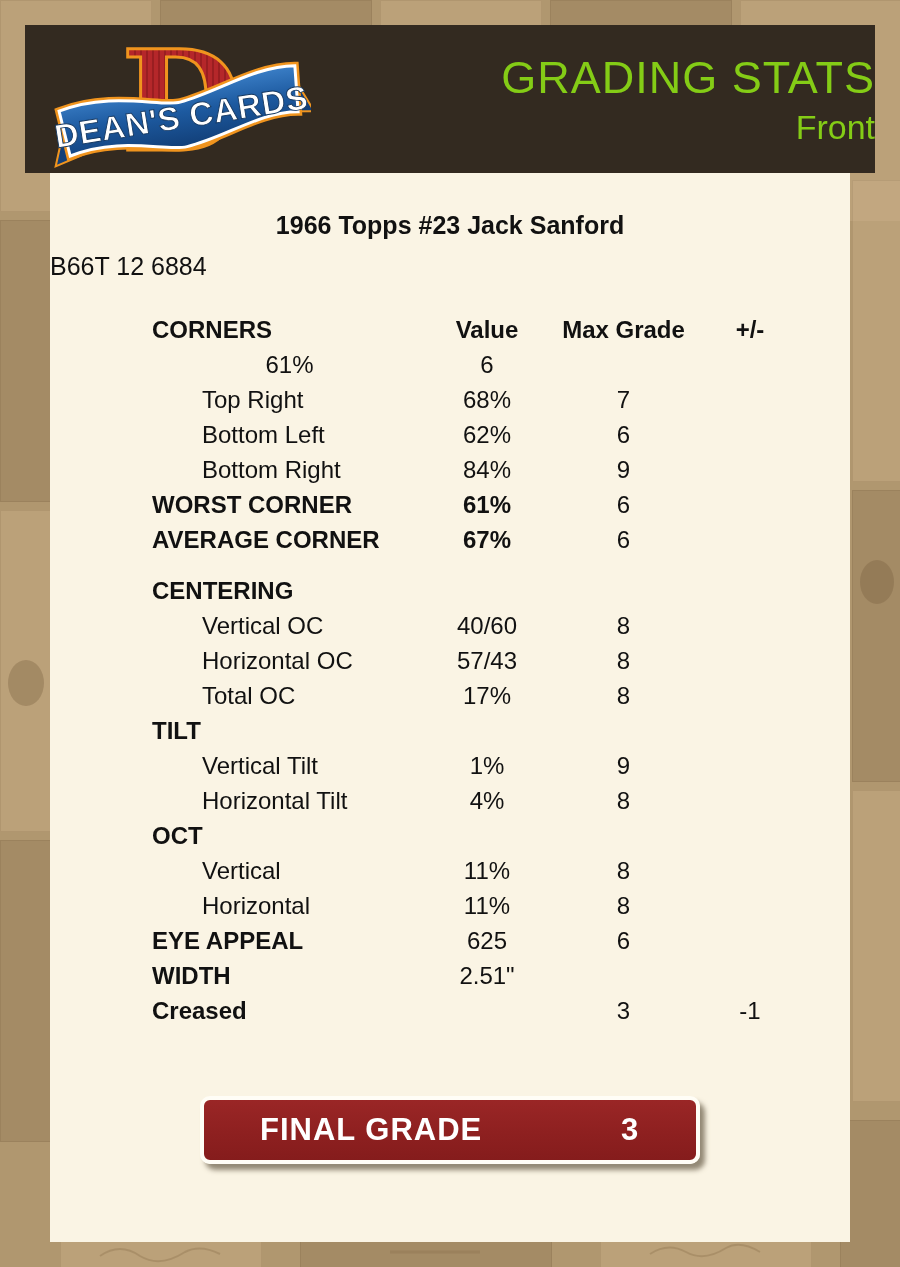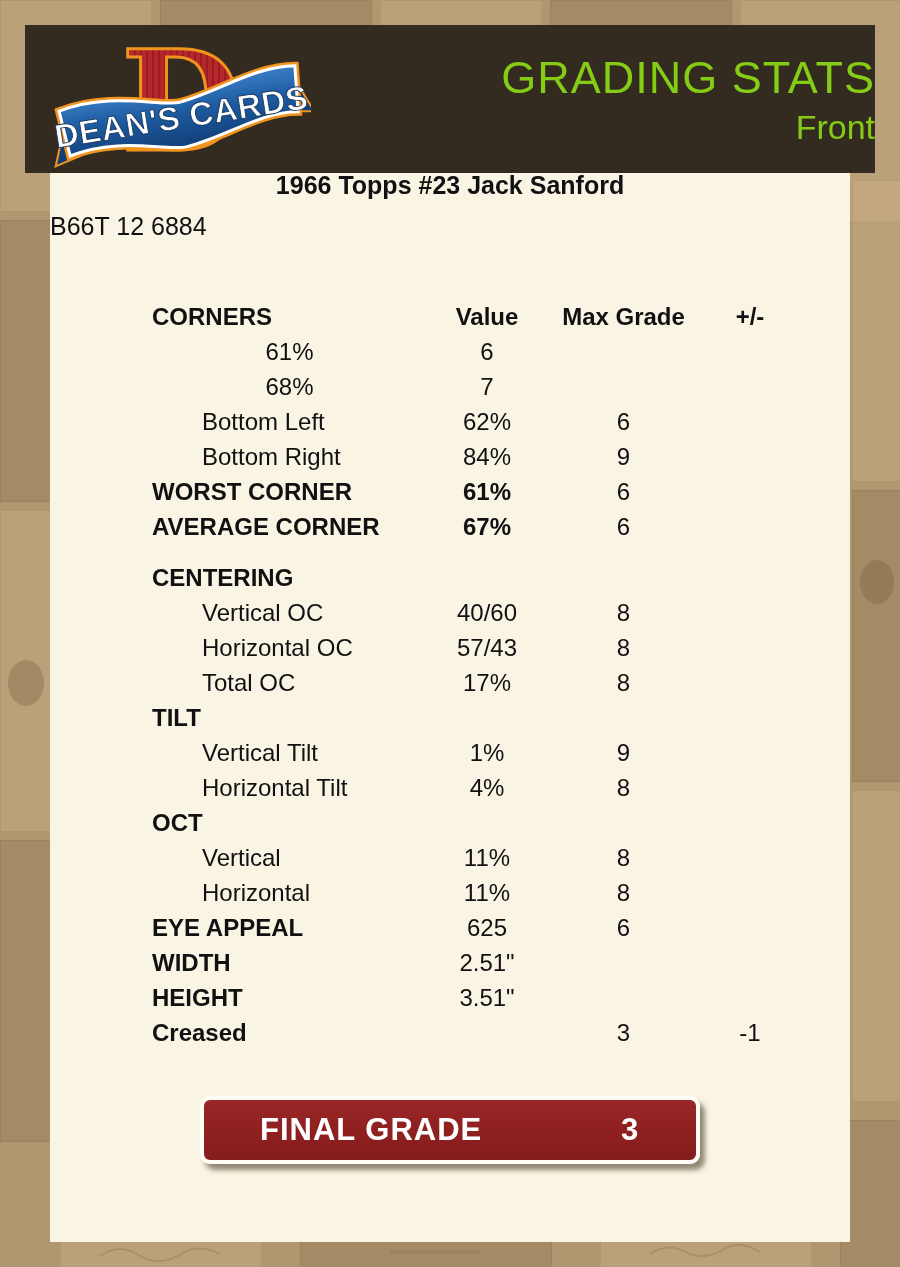--- a/index.html
+++ b/index.html
@@ -36,25 +36,25 @@
     text-align:right;color:#84cc16;
   }
   .header-title{font-size:45px;letter-spacing:1px;margin-top:30px;line-height:1;}
   .header-sub{font-size:34px;margin-top:10px;line-height:1;}
 
   
   .panel{
     position:absolute;left:50px;top:173px;width:800px;height:1069px;
     background:var(--panel-bg);z-index:1;
   }
-  .card-title{text-align:center;font-size:25px;font-weight:bold;line-height:1;}
+  .card-title{text-align:center;margin-top:40px;font-size:25px;font-weight:bold;line-height:1;}
   .card-serial{margin-top:16px;font-size:25px;line-height:1;}
 
   
-  .stats-table{position:absolute;left:102px;top:126px;width:648px;}
+  .stats-table{position:absolute;left:102px;top:139px;width:648px;}
   .trow{
     display:grid;grid-template-columns:275px 120px 153px 100px;
     height:35px;align-items:center;font-size:24px;
   }
   .trow .c-value,.trow .c-max,.trow .c-pm{text-align:center;}
   .c-label.ind{padding-left:50px;}
   .b{font-weight:bold;}
   .header-row{font-weight:bold;}
   .gap-before{margin-top:16px;}
 
@@ -137,20 +137,21 @@
     <div class="c-value">Value</div>
     <div class="c-max">Max Grade</div>
     <div class="c-pm">+/-</div>
   </div>
       <div class="trow">
     <div class="c-value">61%</div>
     <div class="c-max">6</div>
     <div class="c-pm"></div>
   </div>
       <div class="trow">
+    <div class="c-label ind">Top Right</div>
     <div class="c-value">68%</div>
     <div class="c-max">7</div>
     <div class="c-pm"></div>
   </div>
       <div class="trow">
     <div class="c-label ind">Bottom Left</div>
     <div class="c-value">62%</div>
     <div class="c-max">6</div>
     <div class="c-pm"></div>
   </div>
@@ -238,26 +239,20 @@
     <div class="c-max">6</div>
     <div class="c-pm"></div>
   </div>
       <div class="trow">
     <div class="c-label b">WIDTH</div>
     <div class="c-value">2.51"</div>
     <div class="c-max"></div>
     <div class="c-pm"></div>
   </div>
       <div class="trow">
-    <div class="c-label b">HEIGHT</div>
-    <div class="c-value">3.51"</div>
-    <div class="c-max"></div>
-    <div class="c-pm"></div>
-  </div>
-      <div class="trow">
     <div class="c-label b">Creased</div>
     <div class="c-value"></div>
     <div class="c-max">3</div>
     <div class="c-pm">-1</div>
   </div>
     </div>
 
   <div class="final-grade">
     <span class="fg-label">FINAL GRADE</span>
     <span class="fg-value">3</span>

